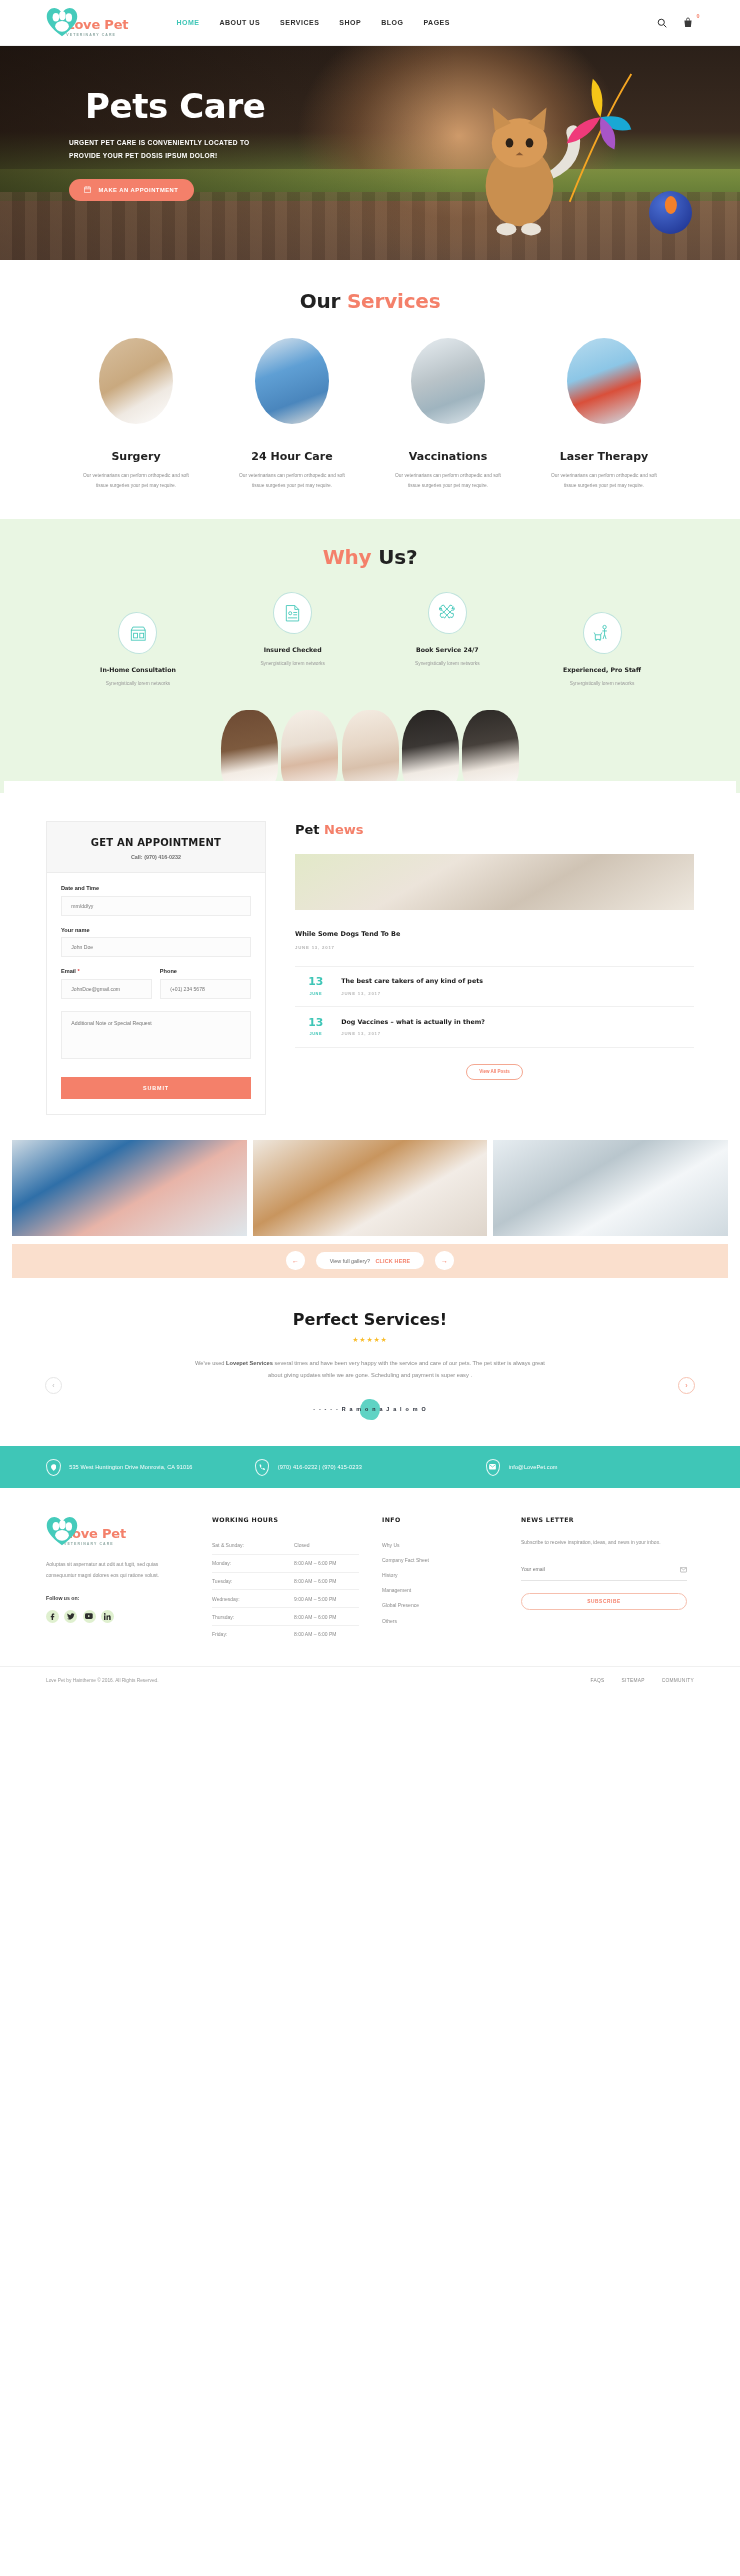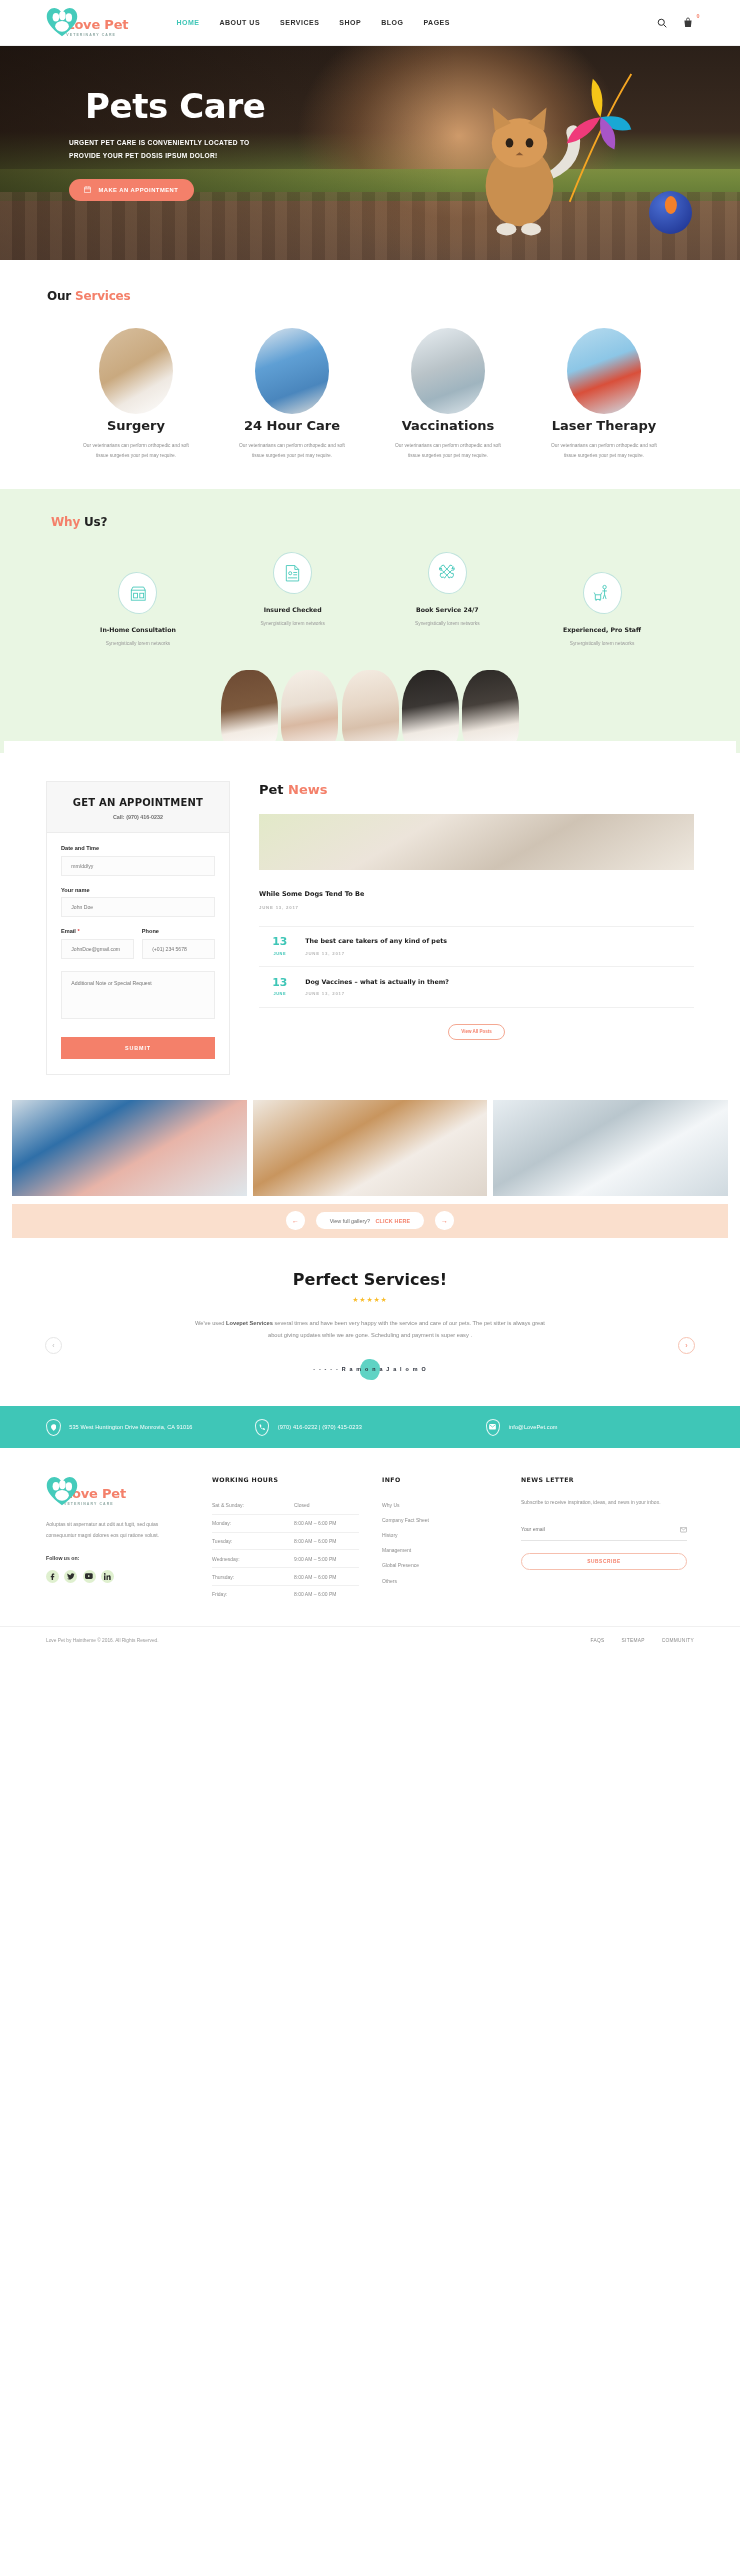--- a/index.html
+++ b/index.html
@@ -89,34 +89,34 @@
     border-radius: 50%; background: radial-gradient(circle at 35% 30%, #4a6fd4, #1a2d8a);
     z-index: 3;
   }
   .ball::before{
     content:""; position:absolute; left:50%; top:4.6px; transform:translateX(-50%);
     width:12.3px; height:18.5px; border-radius:50%; background:#f4802a;
   }
 
   
   .sec-title {
-    font-family: "DejaVu Sans", sans-serif;
-    font-size: 12px; font-weight: bold; color: #222; letter-spacing: -0.2px; margin-left: 47px;
+    text-align: center; font-family: "DejaVu Sans", sans-serif;
+    font-size: 20px; font-weight: bold; color: #222; letter-spacing: -0.2px;
   }
   .sec-title .accent { color: #f4806a; }
 
   
   .services { padding: 29px 0 28px; background:#fff; }
   .svc-grid { display: flex; justify-content: center; gap: 14px; margin-top: 25px; padding: 0 48px; }
   .svc { width: 142px; text-align: center; }
   .svc-img {
     width: 74px; height: 86px; margin: 0 auto; border-radius: 50%;
     overflow: hidden; position: relative;
   }
-  .svc-name { margin-top: 4px; font-size: 13px; font-weight: bold; color: #222;
+  .svc-name { margin-top: 26px; font-size: 11px; font-weight: bold; color: #222;
     font-family: "DejaVu Sans", sans-serif; }
   .svc-desc { margin-top: 7.7px; font-size: 4.8px; line-height: 2.1; color: #8d8d8d; padding: 0 14px; }
 
   
   .ph-dogbowl { background: linear-gradient(150deg,#d8c0a0 0%, #c9a97f 45%, #efe9e2 70%, #fff 100%); }
   .ph-vet { background: linear-gradient(160deg,#dfe7ee 0%, #5f9fd4 38%, #4a86bd 70%, #e8e4dd 100%); }
   .ph-rabbit { background: linear-gradient(160deg,#e8eef2 0%, #b9c3c8 45%, #9fb4bf 70%, #dfe7ec 100%); }
   .ph-laser { background: linear-gradient(160deg,#b9dcef 0%, #8cc6e6 40%, #d94f3a 62%, #cfe6f2 100%); }
 
   
@@ -141,21 +141,21 @@
   .pup { width: 57px; height: 83px; border-radius: 44% 44% 32% 32% / 46% 46% 30% 30%; position: relative; }
   .pup.p1 { background: linear-gradient(170deg,#6d4a33 0%,#7d5a3e 45%,#f3ece4 70%,#fff 100%); }
   .pup.p2 { background: linear-gradient(170deg,#f6f0e8 0%,#e9ded2 40%,#d9b9a2 62%,#fff 100%); }
   .pup.p3 { background: linear-gradient(170deg,#f4ece2 0%,#e6d6c6 42%,#d8c0ab 65%,#fff 100%); }
   .pup.p4 { background: linear-gradient(170deg,#262321 0%,#3b3734 42%,#f0eae3 70%,#fff 100%); }
   .pup.p5 { background: linear-gradient(170deg,#2c2926 0%,#46403b 40%,#efe8e0 68%,#fff 100%); }
   .puppies-ledge { position:absolute; left:0; right:0; bottom:0; height: 12.3px; background:#fff; }
 
   
   .apptnews { display: flex; gap: 29px; padding: 28px 46px 17px; background: #fff; align-items: flex-start; }
-  .appt-card { width: 184px; border: 0.8px solid #ececec; background:#fff; }
+  .appt-card { width: 220px; border: 0.8px solid #ececec; background:#fff; }
   .appt-head { background: #f7f7f7; padding: 15.4px 7.7px 12.3px; text-align: center; border-bottom: 0.8px solid #ececec; }
   .appt-title { font-size: 10px; font-weight: bold; color:#1d1d1d; letter-spacing:0.2px;
     font-family:"DejaVu Sans", sans-serif;}
   .appt-call { margin-top: 5.4px; font-size: 5.4px; color:#6f6f6f; font-weight:bold; }
   .appt-body { padding: 12.3px 14px 15.4px; }
   .fl { display:block; font-size: 5.6px; font-weight: bold; color:#2b2b2b; margin: 0 0 4.6px; }
   .fl .req { color:#e23b3b; }
   .fi {
     width: 100%; height: 20px; border: 0.8px solid #ededed; background:#fcfcfc;
     font-size: 5.1px; color:#9d9d9d; padding: 0 9.3px; outline: none;

